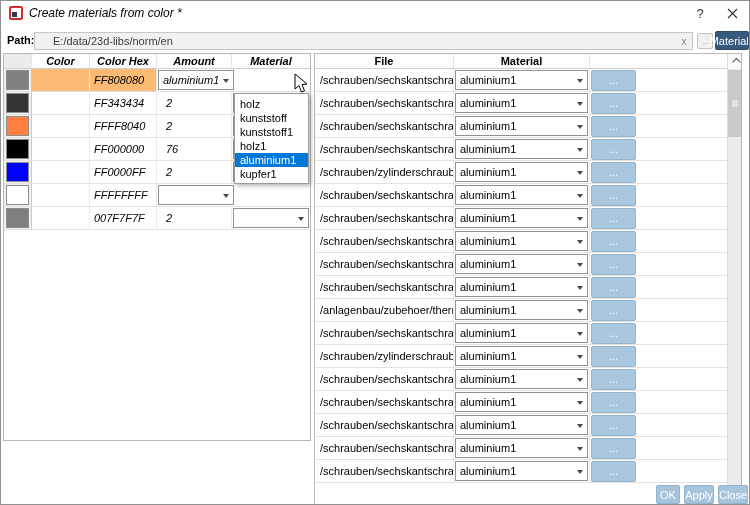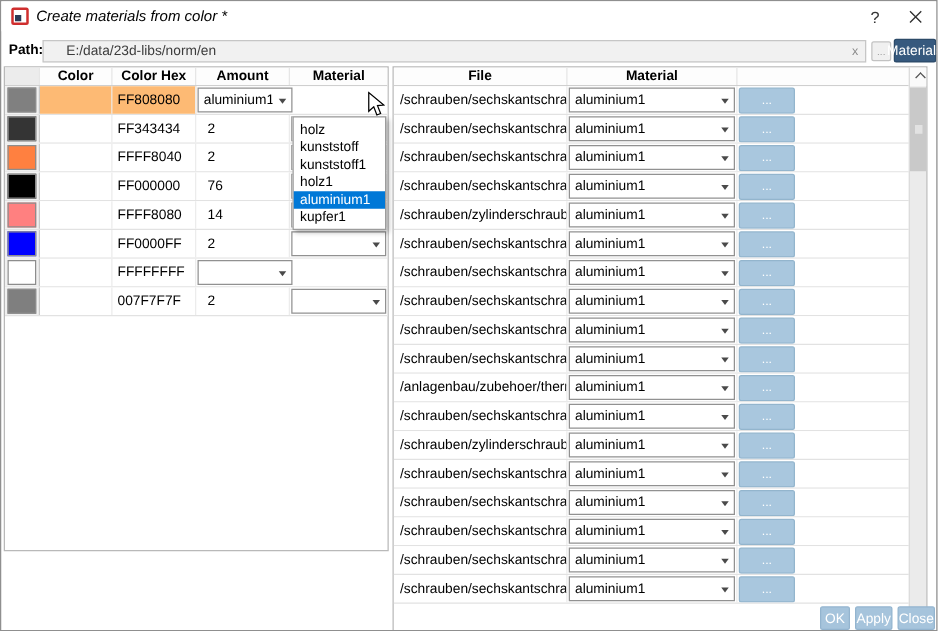--- a/index.html
+++ b/index.html
@@ -25,21 +25,21 @@
   .materials-btn { position:absolute; left:714px; top:30px; width:34px; height:19px; background:#36597e; border:1px solid #2c4a68; border-radius:2px; color:#fff; font-size:11px; display:flex; align-items:center; justify-content:center; }
 
   
   .tbl { position:absolute; background:#fff; border:1px solid #b9b9b9; overflow:hidden; }
   .hdr { display:flex; height:15px; background:#fdfdfd; border-bottom:1px solid #cfcfcf; }
   .hdr .hcell { font-size:11px; font-weight:bold; color:#000; text-align:center; line-height:14px; border-right:1px solid #e6e6e6; overflow:hidden; }
   .row { display:flex; height:23px; border-bottom:1px solid #e2e2e2; background:#fff; }
   .cell { font-size:11px; color:#000; display:flex; align-items:center; border-right:1px solid #ececec; overflow:hidden; white-space:nowrap; }
 
   
-  .lt { left:2px; top:52px; width:308px; height:388px; }
+  .lt { left:2px; top:52px; width:308px; height:388px;font-style:italic; }
   .c-col { width:58px; }
   .c-hex { width:67px; padding-left:4px; }
   .c-amt { width:75px; padding-left:9px; }
   .c-mat { width:78px; border-right:none; position:relative; }
   .corner { background:#ececec; border-right:1px solid #c9c9c9; }
   .swcell { width:28px; background:#f0f0f0; border-right:1px solid #c9c9c9; display:flex; align-items:center; justify-content:center; }
   .swatch { width:23px; height:20px; border:1px solid #8d8d8d; }
   .sel { background:#fdba74; }
 
   
@@ -166,34 +166,20 @@
           <div class="cell c-amt">76</div>
           <div class="cell c-mat">
             <div class="cbox">
               <span class="val"></span>
               <span class="arr"></span>
             </div>
           </div>
         </div>
         <div class="row">
           <div class="swcell">
-            <div class="swatch" style="background: rgb(255, 128, 128);"></div>
-          </div>
-          <div class="cell c-col"></div>
-          <div class="cell c-hex">FFFF8080</div>
-          <div class="cell c-amt">14</div>
-          <div class="cell c-mat">
-            <div class="cbox">
-              <span class="val"></span>
-              <span class="arr"></span>
-            </div>
-          </div>
-        </div>
-        <div class="row">
-          <div class="swcell">
             <div class="swatch" style="background: rgb(0, 0, 255);"></div>
           </div>
           <div class="cell c-col"></div>
           <div class="cell c-hex">FF0000FF</div>
           <div class="cell c-amt">2</div>
           <div class="cell c-mat">
             <div class="cbox">
               <span class="val"></span>
               <span class="arr"></span>
             </div>

